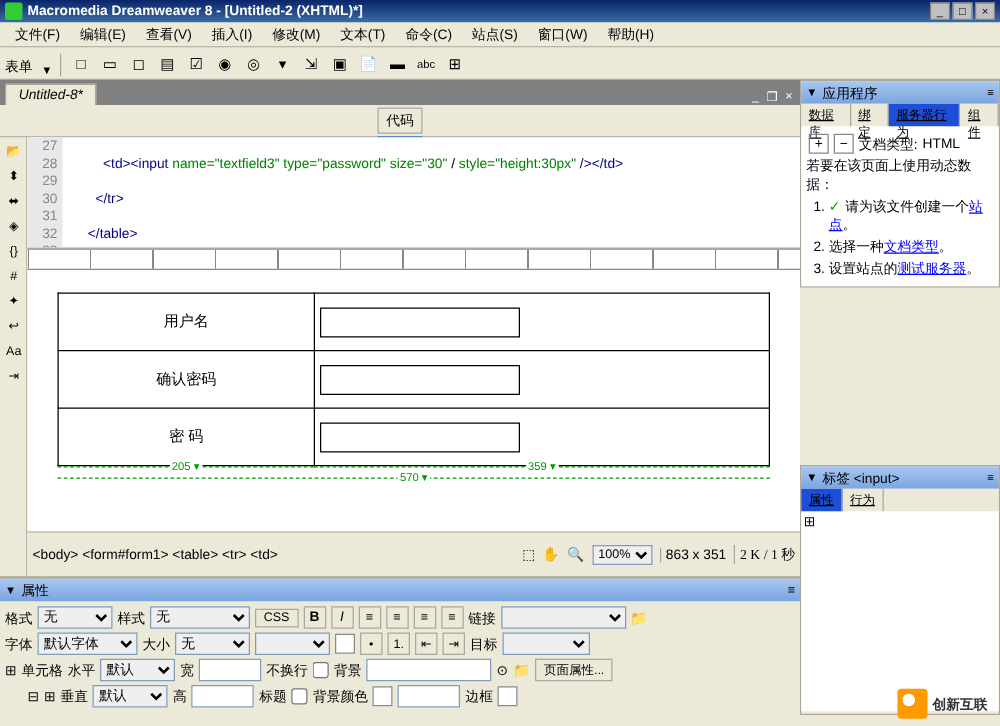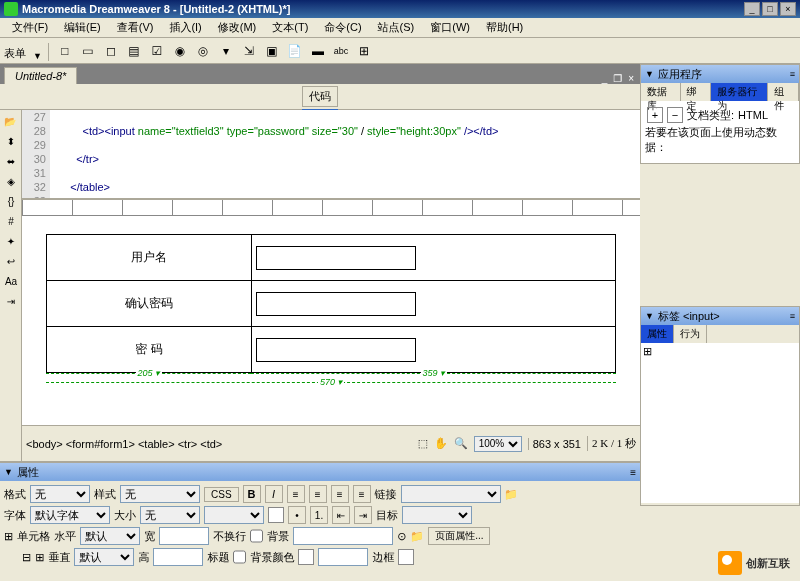--- a/index.html
+++ b/index.html
@@ -58,21 +58,21 @@
     
     
     .ruler { height: 16px; background: #fff; border-bottom: 1px solid #888; background-image: repeating-linear-gradient(90deg, #888 0, #888 1px, transparent 1px, transparent 50px); }
     
     
     .design { flex: 1; background: #fff; padding: 18px 10px; overflow: auto; position: relative; }
     .form-table { width: 570px; border-collapse: collapse; margin: 0 auto; }
     .form-table td { border: 1px solid #000; height: 46px; padding: 4px; }
     .form-table td.lbl { width: 205px; text-align: center; font-size: 12px; }
     .form-table input { border: 1px solid #000; height: 24px; width: 160px; }
-    .dimline { display: flex; width: 570px; margin: 0 auto; font-style: italic; }
+    .dimline { display: flex; width: 570px; margin: 0 auto; }
     .dim-left { width: 205px; border-top: 1px dashed #090; position: relative; }
     .dim-right { flex: 1; border-top: 1px dashed #090; position: relative; }
     .dim-lab { position: absolute; top: -6px; left: 50%; transform: translateX(-50%); background: #fff; padding: 0 2px; color: #090; font-size: 9px; }
     
     
     .statusbar { height: 36px; background: #ece9d8; border-top: 1px solid #aca899; display: flex; align-items: center; padding: 0 4px; font-size: 10px; }
     .breadcrumb { flex: 1; }
     .breadcrumb span { color: #000; }
     .status-right { display: flex; gap: 6px; align-items: center; }
     .status-right select { font-size: 10px; height: 16px; border: 1px solid #7f9db9; }
@@ -90,21 +90,21 @@
     .css-btn { border: 1px solid #aca899; padding: 1px 6px; background: #ece9d8; font-size: 10px; cursor: pointer; }
     .fmt-btn { width: 18px; height: 18px; border: 1px solid #aca899; background: #ece9d8; font-size: 10px; text-align: center; cursor: pointer; }
     .color-swatch { width: 16px; height: 16px; border: 1px solid #888; background: #fff; }
     
     
     .rpanel { border: 1px solid #aca899; margin-bottom: 2px; }
     .rpanel-head { background: linear-gradient(#a9c7f0, #7aa5e0); height: 18px; display: flex; align-items: center; padding: 0 4px; font-size: 11px; }
     .rpanel-head .arrow { margin-right: 4px; font-size: 9px; }
     .rpanel-head .close { margin-left: auto; font-size: 9px; }
     .rtabs { display: flex; background: #ece9d8; height: 18px; }
-    .rtab { padding: 2px 6px; font-size: 10px; border-right: 1px solid #aca899; cursor: pointer; }
+    .rtab { padding: 2px 6px; font-size: 10px; border-right: 1px solid #aca899; cursor: pointer; text-decoration: underline; }
     .rtab.active { background: #1d4ed8; }
     .rpanel-body { background: #fff; padding: 4px; font-size: 10px; }
     .rpanel-body .doctype-row { display: flex; align-items: center; gap: 4px; padding: 2px; }
     .rpanel-body .sq-btn { width: 16px; height: 16px; border: 1px solid #888; text-align: center; line-height: 14px; cursor: pointer; }
     .rpanel-body ol { padding-left: 18px; margin-top: 4px; }
     .rpanel-body li { margin-bottom: 3px; line-height: 1.3; }
     .rpanel-body a { color: #00f; text-decoration: underline; }
     .rpanel-body .hint { color: #000; margin-bottom: 4px; }
     .rpanel-body .chk { color: #090; margin-right: 4px; }
     
@@ -405,20 +405,25 @@
         <div class="rtab">组件</div>
       </div>
       <div class="rpanel-body">
         <div class="doctype-row">
           <span class="sq-btn">+</span>
           <span class="sq-btn">−</span>
           <span>文档类型:</span>
           <span>HTML</span>
         </div>
         <div class="hint">若要在该页面上使用动态数据：</div>
+        <ol>
+          <li><span class="chk">✓</span><span>请为该文件创建一个</span><a>站点</a>。</li>
+          <li><span>选择一种</span><a>文档类型</a>。</li>
+          <li><span>设置站点的</span><a>测试服务器</a>。</li>
+        </ol>
       </div>
     </div>
 
     <div class="rpanel tags-panel" style="margin-top:140px;">
       <div class="rpanel-head">
         <span class="arrow">▼</span>
         <span>标签 &lt;input&gt;</span>
         <span class="close">≡</span>
       </div>
       <div class="rtabs">

